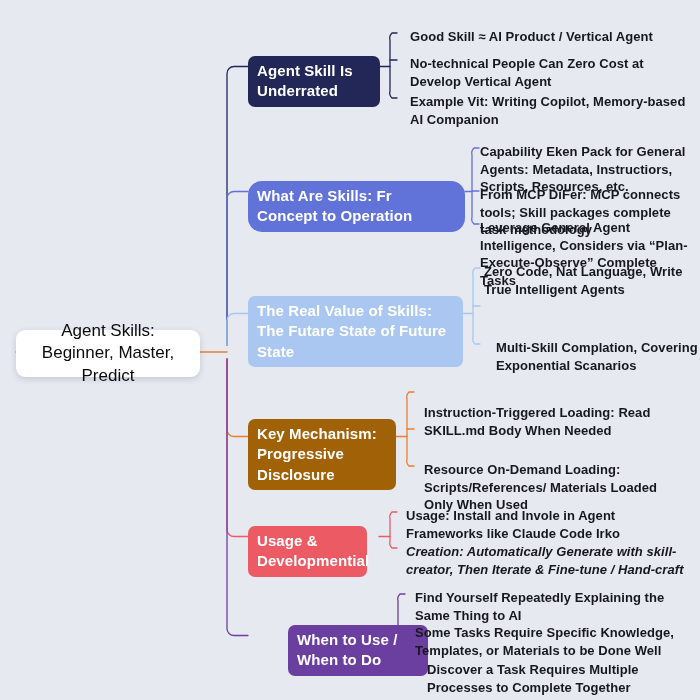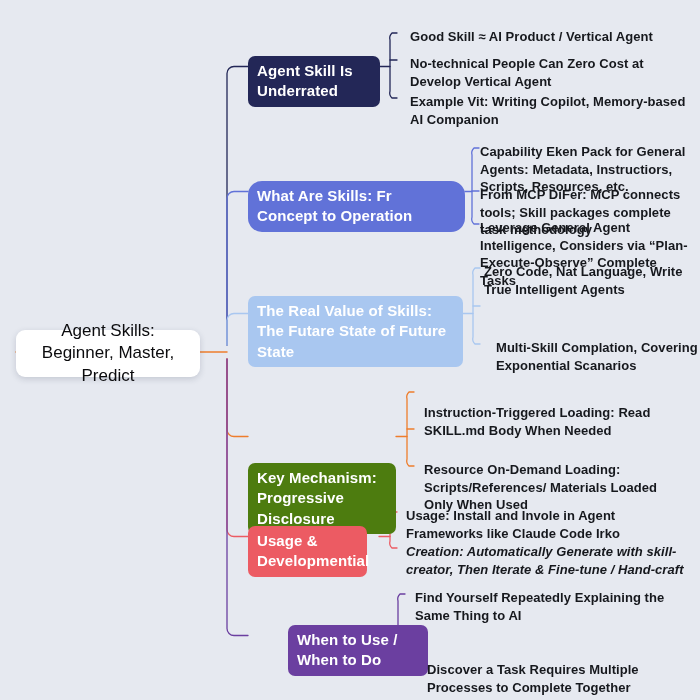--- a/index.html
+++ b/index.html
@@ -99,22 +99,23 @@
     <div class="leaf-text" style="left: 410px; top: 28px; width: 278px;">Good Skill ≈ AI Product / Vertical Agent</div>
     <div class="leaf-text" style="left: 410px; top: 55px; width: 278px;">No-technical People Can Zero Cost at Develop Vertical Agent</div>
     <div class="leaf-text" style="left: 410px; top: 93px; width: 278px;">Example Vit: Writing Copilot, Memory-based AI Companion</div>
     <div class="branch-pill" style="left: 248px; top: 181px; width: 217px; min-height: 21px; background: rgb(97, 114, 216); color: rgb(255, 255, 255); border-radius: 14px;">What Are Skills: Fr Concept to Operation</div>
     <div class="leaf-text" style="left: 480px; top: 143px; width: 208px;">Capability Eken Pack for General Agents: Metadata, Instructiors, Scripts, Resources, etc.</div>
     <div class="leaf-text" style="left: 480px; top: 186px; width: 208px;">From MCP DiFer: MCP connects tools; Skill packages complete task methodology</div>
     <div class="leaf-text" style="left: 480px; top: 219px; width: 208px;">Leverage General Agent Intelligence, Considers via “Plan-Execute-Observe” Complete Tasks</div>
     <div class="branch-pill" style="left: 248px; top: 296px; width: 215px; min-height: 35px; background: rgb(169, 199, 240); color: rgb(255, 255, 255);">The Real Value of Skills: The Futare State of Future State</div>
     <div class="leaf-text" style="left: 484px; top: 263px; width: 204px;">Zero Code, Nat Language, Write True Intelligent Agents</div>
     <div class="leaf-text" style="left: 484px; top: 339px; width: 204px; margin-left: 12px;">Multi-Skill Complation, Covering Exponential Scanarios</div>
-    <div class="branch-pill" style="left: 248px; top: 419px; width: 148px; min-height: 35px; background: #4d7c0f; color: rgb(255, 255, 255); margin-top: 44px;">Key Mechanism: Progressive Disclosure</div>
+    <div class="branch-pill" style="left: 248px; top: 419px; width: 148px; min-height: 35px; background: #a16207; color: rgb(255, 255, 255);">Key Mechanism: Progressive Disclosure</div>
     <div class="leaf-text" style="left: 424px; top: 404px; width: 262px;">Instruction-Triggered Loading: Read SKILL.md Body When Needed</div>
     <div class="leaf-text" style="left: 424px; top: 461px; width: 262px;">Resource On-Demand Loading: Scripts/References/ Materials Loaded Only When Used</div>
     <div class="branch-pill" style="left: 248px; top: 526px; width: 119px; min-height: 21px; background: rgb(236, 91, 99); color: rgb(255, 255, 255);">Usage &amp; Developmential</div>
     <div class="leaf-text" style="left: 406px; top: 507px; width: 282px;">Usage: Install and Invole in Agent Frameworks like Claude Code Irko</div>
     <div class="leaf-text" style="left: 406px; top: 543px; width: 282px; font-style: italic;">Creation: Automatically Generate with skill-creator, Then Iterate &amp; Fine-tune / Hand-craft</div>
     <div class="branch-pill" style="left: 248px; top: 625px; width: 140px; min-height: 21px; background: rgb(107, 63, 160); color: rgb(255, 255, 255); margin-left: 40px;">When to Use / When to Do</div>
     <div class="leaf-text" style="left: 415px; top: 589px; width: 273px;">Find Yourself Repeatedly Explaining the Same Thing to AI</div>
+    <div class="leaf-text" style="left: 415px; top: 624px; width: 273px;">Some Tasks Require Specific Knowledge, Templates, or Materials to be Done Well</div>
     <div class="leaf-text" style="left: 427px; top: 661px; width: 273px;">Discover a Task Requires Multiple Processes to Complete Together</div>
   </div>
 
 </body></html>

